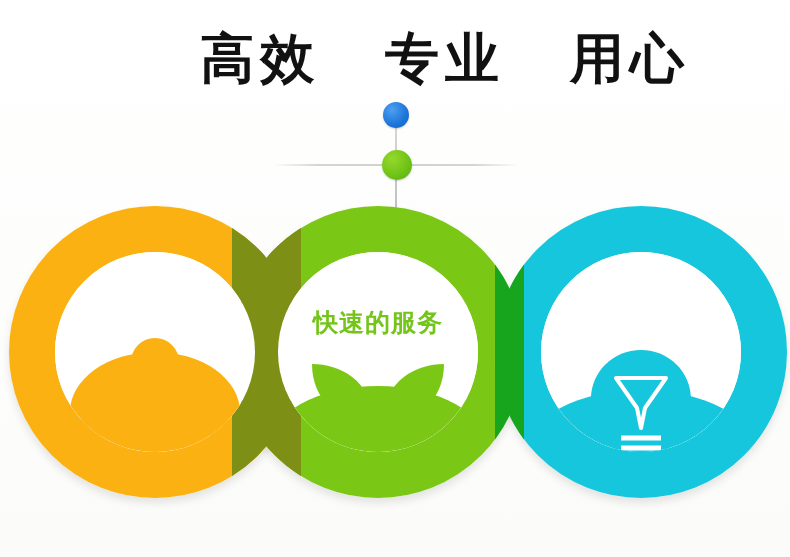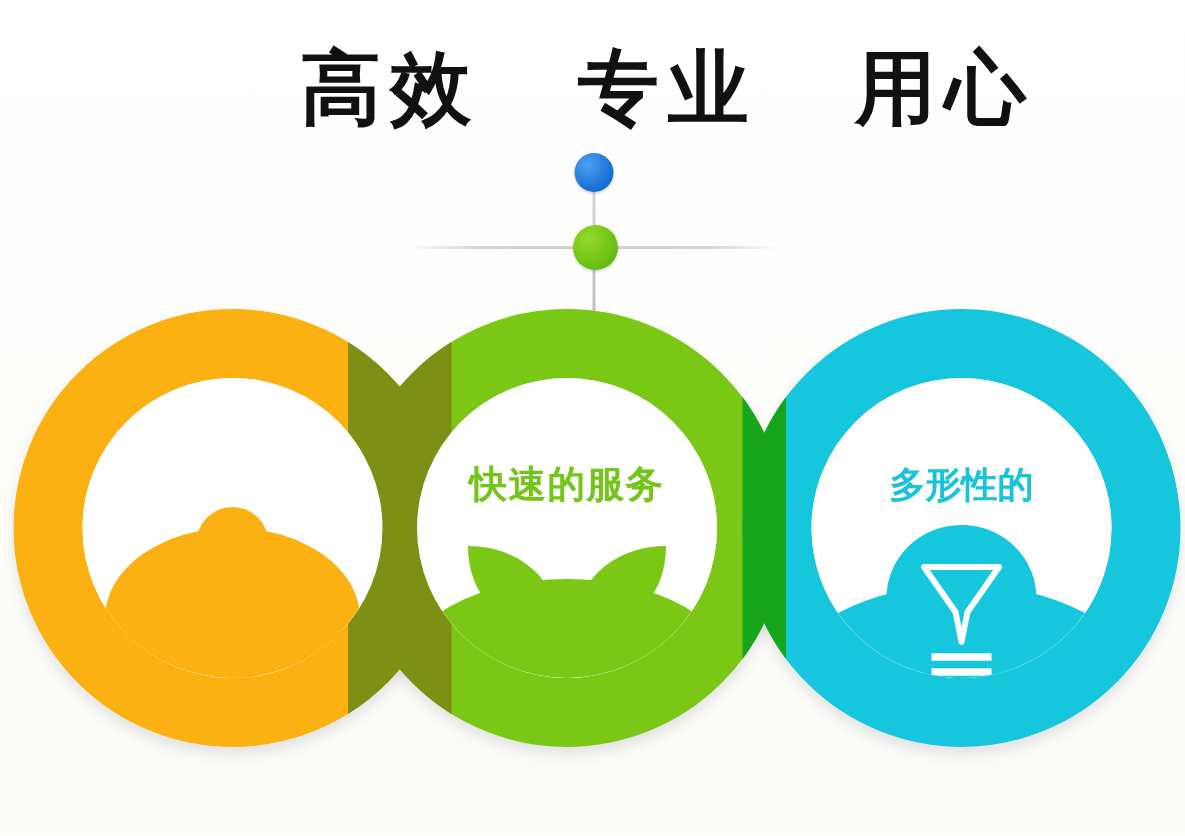--- a/index.html
+++ b/index.html
@@ -213,16 +213,15 @@
       </g>
     </svg>
   </div>
 
   <div class="card-text t1">
   </div>
   <div class="card-text t2">
     <span class="l">快速的服务</span>
   </div>
   <div class="card-text t3">
-    <span class="l">多形性的</span>
   </div>
 
 </div>
 
 </body></html>

